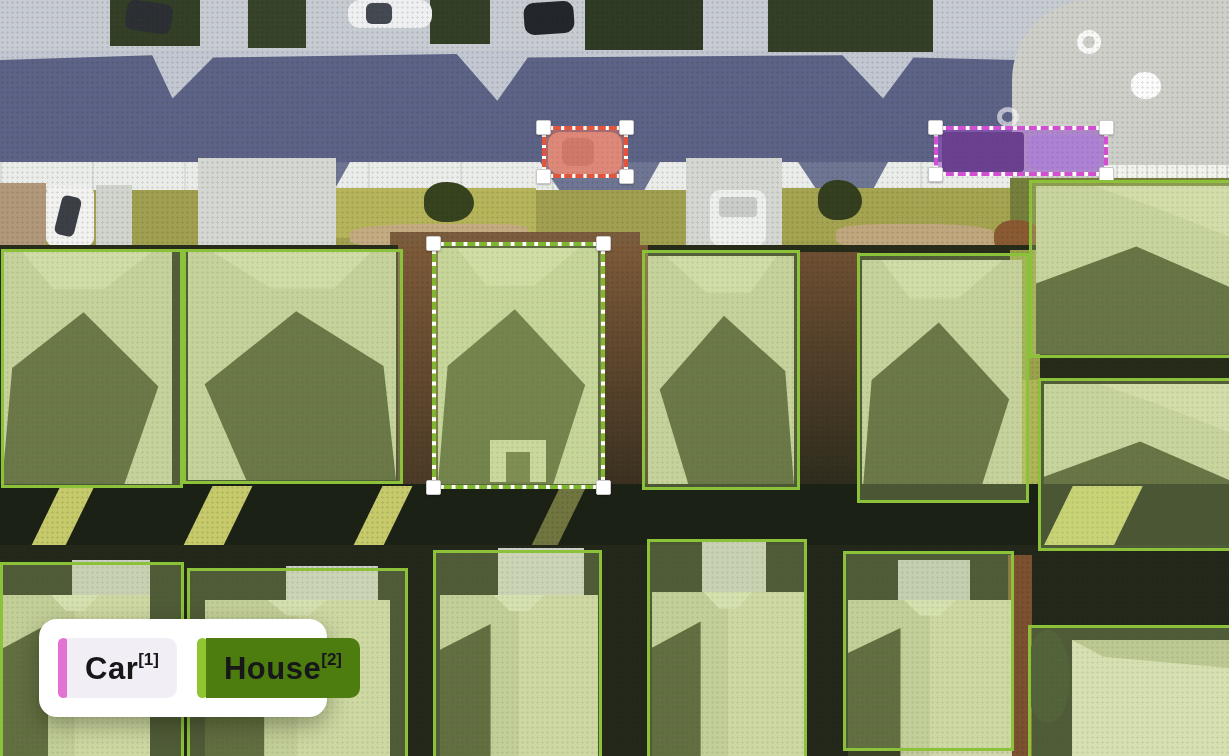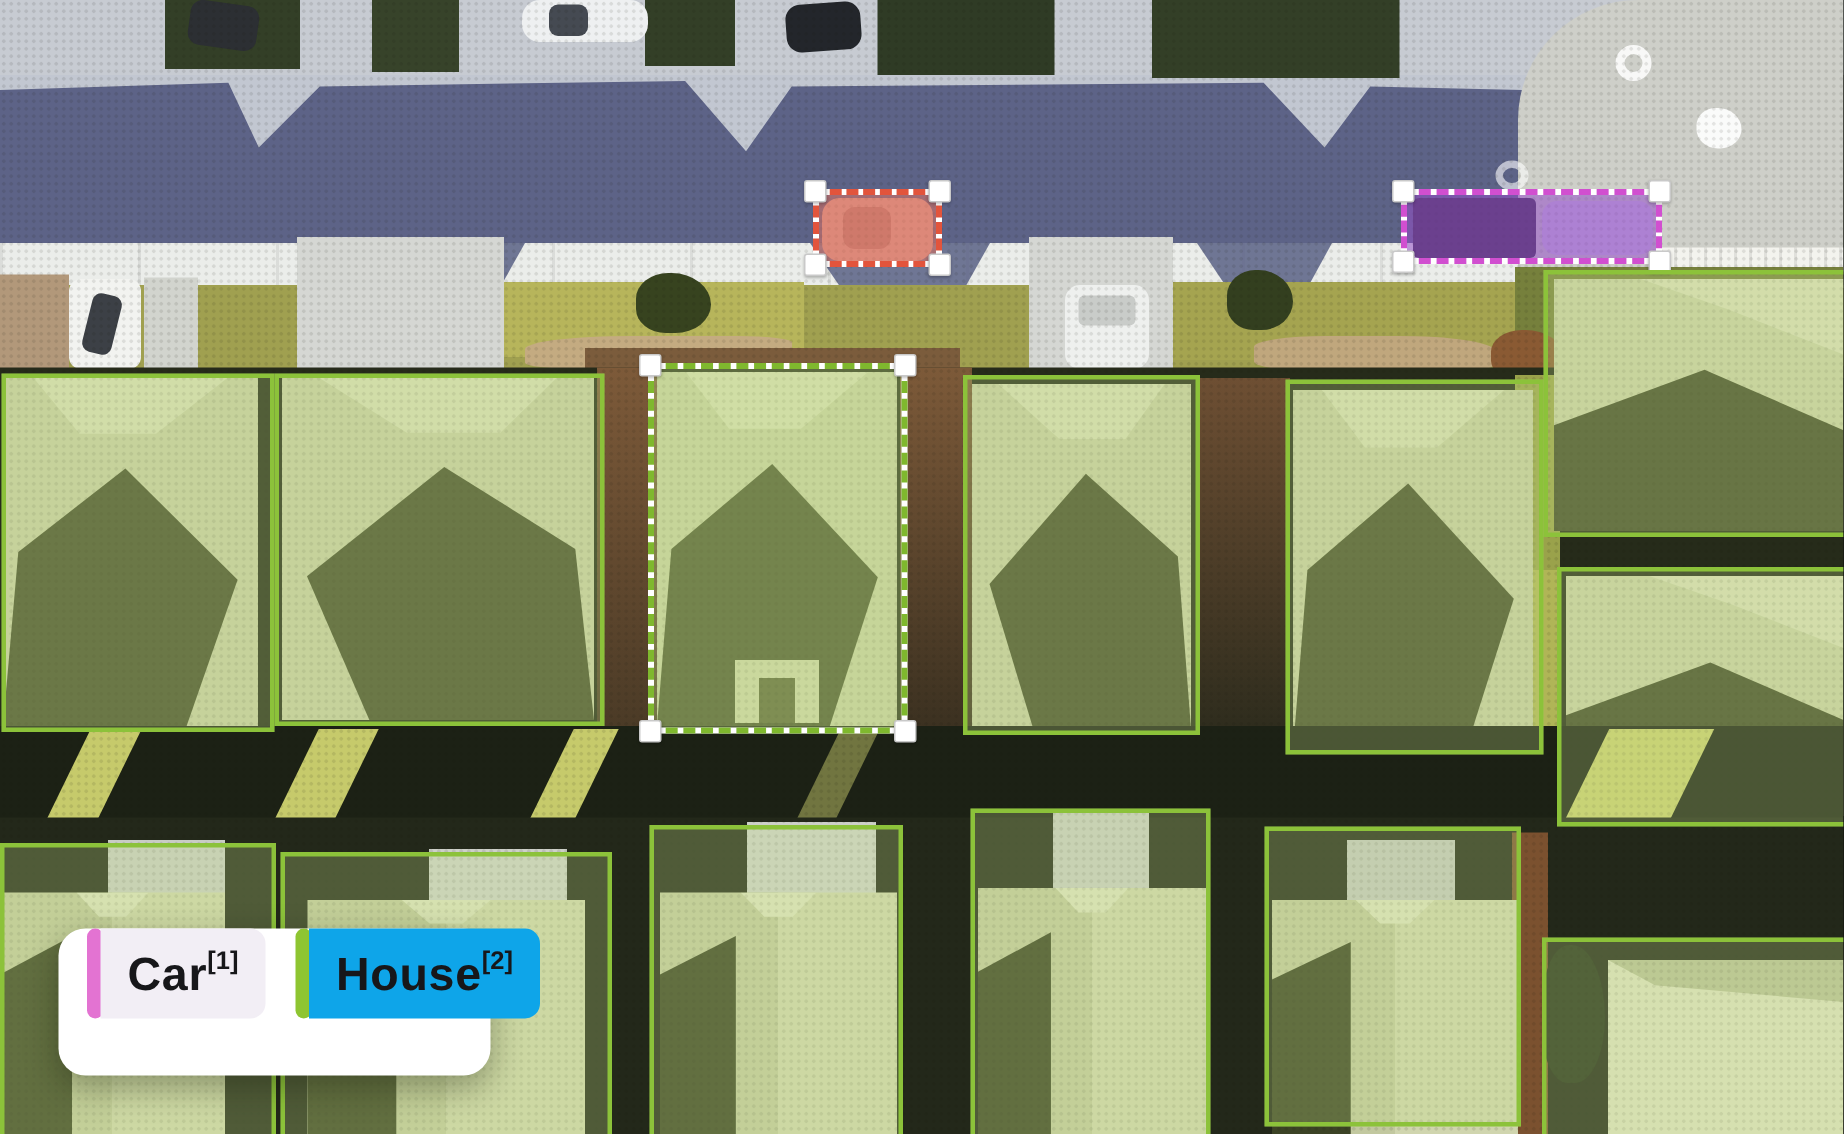--- a/index.html
+++ b/index.html
@@ -45,21 +45,21 @@
   .ann.dashed{border:4px solid #ffffff;}
   .ann.dashed::after{content:"";position:absolute;inset:-4px;border:4px dashed var(--c);}
   .handle{position:absolute;width:15px;height:15px;background:#fff;border:1px solid #c9c9c9;
     border-radius:2px;box-shadow:0 1px 2px rgba(0,0,0,.25);z-index:11;}
   .handle.tl{left:-10px;top:-10px;} .handle.tr{right:-10px;top:-10px;}
   .handle.bl{left:-10px;bottom:-10px;} .handle.br{right:-10px;bottom:-10px;}
 
   
   .legend{position:absolute;left:39px;top:619px;width:288px;height:98px;z-index:20;
     background:#ffffff;border-radius:18px;box-shadow:0 8px 22px rgba(20,25,10,.35);
-    display:flex;gap:20px;padding:0 19px;}
+    display:flex;align-items:center;gap:20px;padding:0 19px;}
   .chip{height:60px;display:flex;align-items:stretch;}
   .chip .bar{width:11px;border-radius:6px;flex:0 0 auto;}
   .chip .body{display:flex;align-items:center;justify-content:center;
     border-radius:0 10px 10px 0;padding:0 18px;margin-left:-2px;}
   .chip .label{font-size:31px;font-weight:700;color:#17171a;letter-spacing:.5px;line-height:1;}
   .chip sup{font-size:17px;font-weight:700;position:relative;top:-2px;letter-spacing:0;}
 </style>
 </head>
 <body>
 
@@ -202,19 +202,19 @@
 
   <div class="legend">
     <div class="chip">
       <div class="bar" style="background: rgb(227, 115, 210);"></div>
       <div class="body" style="background: rgb(242, 238, 245);">
         <span class="label"><span>Car</span><sup>[1]</sup></span>
       </div>
     </div>
     <div class="chip">
       <div class="bar" style="background: rgb(142, 197, 49);"></div>
-      <div class="body" style="background: #0ea5e9;">
+      <div class="body" style="background: #4d7c0f;">
         <span class="label"><span>House</span><sup>[2]</sup></span>
       </div>
     </div>
   </div>
 
 </div>
 
 </body></html>

